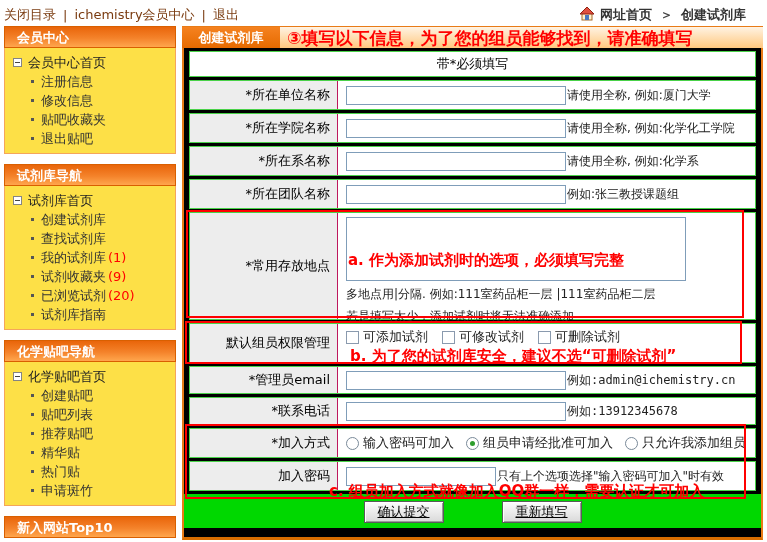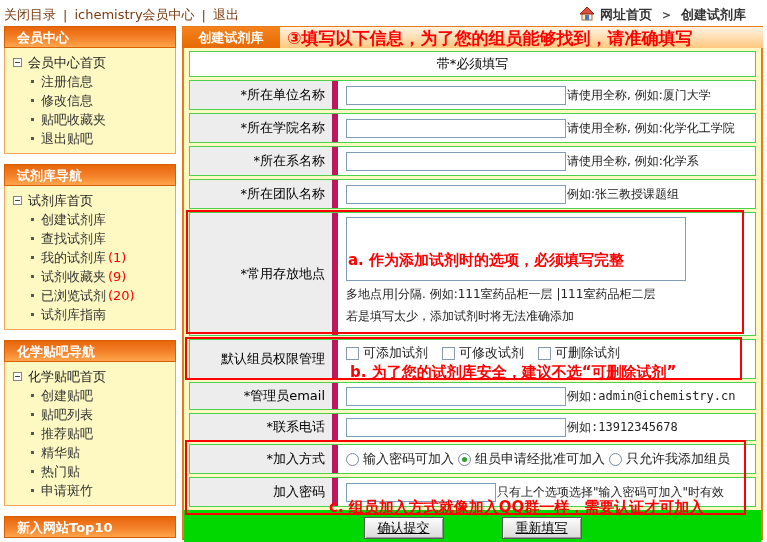--- a/index.html
+++ b/index.html
@@ -29,73 +29,73 @@
   .maincol { width:581px; margin-left:6px; flex:none; }
 
   
   .sect { margin-bottom:10px; }
   .sect-hd {
     height:22px; line-height:21px; padding-left:12px;
     background: linear-gradient(180deg,#e9650a 0%,#f4822a 55%,#ffa64d 100%);
     border:1px solid #d95f00;
     color:#fff; font-weight:bold; font-size:13px;
   }
-  .sect-bd { border:1px solid #f5a55a; border-top:none; background:#fef9c3; padding:5px 2px 5px 0; }
+  .sect-bd { border:1px solid #f5a55a; border-top:none; background:#fde047; padding:5px 2px 5px 0; }
   .tree-root { display:flex; align-items:center; padding-left:8px; line-height:19px; color:#222; cursor:pointer; }
   .minusbox { display:inline-block; width:9px; height:9px; border:1px solid #848484; background:#fff; position:relative; margin-right:6px; flex:none; }
   .minusbox::after { content:""; position:absolute; left:1px; right:1px; top:3px; height:1px; background:#444; }
   .tree-item { display:flex; align-items:center; padding-left:26px; line-height:19px; color:#333; cursor:pointer; }
   .sq { display:inline-block; width:3px; height:3px; background:#555; margin-right:7px; flex:none; }
   .cnt { color:#ff0000; margin-left:2px; }
 
   
   .main-hd { height:22px; display:flex; background: linear-gradient(180deg,#fff3e3 0%,#ffc87f 100%); border-top:1px solid #e87b17; }
   .main-tab {
     width:98px; flex:none; text-align:center; line-height:22px;
     background: linear-gradient(180deg,#f58220,#e66a00);
     color:#fff; font-weight:bold; font-size:13px;
   }
   .instruction { color:#ff0000; font-weight:bold; font-size:17px; line-height:22px; padding-left:7px; white-space:nowrap; }
 
   
   .main-panel {
-    position:relative; background:#fef9c3;
+    position:relative; background:#000000;
     border-left:2px solid #e87b17; border-right:2px solid #e87b17; border-bottom:3px solid #d96d00;
     padding:3px 5px 0 5px; height:492px;
   }
   .mrow { display:flex; border:1px solid #4ad24a; margin-bottom:3px; background:#fff; }
   .mrow-title { height:26px; align-items:center; justify-content:center; font-size:13px; color:#000; }
-  .lbl { width:148px; flex:none; background:#ededed; border-right:6px solid #be185d;
+  .lbl { width:148px; flex:none; background:#ededed; border-right:1px solid #be185d;
          display:flex; align-items:center; justify-content:flex-end; padding-right:7px; font-size:13px; color:#000; }
   .fld { flex:1; display:flex; align-items:center; padding-left:8px; font-size:12px; color:#222; }
   .h30 { height:30px; } .h28 { height:28px; }
   input.txt { width:220px; height:19px; border:1px solid #7f9db9; background:#fff; font-size:12px; padding:1px 3px; font-family:inherit; }
   input.txt-short { width:150px; }
   .hint { font-size:12px; color:#222; margin-left:1px; white-space:nowrap;text-align:center; }
   .mono { font-family:"DejaVu Sans Mono","Liberation Mono",monospace; }
 
   
-  .row-storage { height:124px; }
+  .row-storage { height:108px; }
   .fld-storage { display:block; position:relative; padding:4px 0 0 8px; }
   .fld-storage textarea { width:340px; height:64px; border:1px solid #7f9db9; resize:none; overflow-y:scroll; font-family:inherit; font-size:12px; }
   .note { font-size:12px; color:#222; line-height:16px; margin-top:2px; }
   .note2 { margin-top:6px; }
   .ann { color:#ff0000; font-weight:bold; font-size:15px; white-space:nowrap; }
   .ann-a { position:absolute; top:38px; left:10px; pointer-events:none; }
 
   
   .row-perm { height:40px; }
   .fld-perm { display:block; padding:4px 0 0 8px; }
   .cbline { display:flex; align-items:center; gap:14px; font-size:13px; }
   .cbline label { display:flex; align-items:center; cursor:pointer; }
   input[type=checkbox] { appearance:none; -webkit-appearance:none; width:13px; height:13px; border:1px solid #8a9aae; background:#fff; margin:0 4px 0 0; cursor:pointer; }
   .ann-b { margin:1px 0 0 4px;text-decoration:underline; }
 
   
-  .radline { display:flex; gap:4px; font-size:13px; }
+  .radline { display:flex; gap:12px; font-size:13px; }
   .radline label { display:flex; align-items:center; cursor:pointer; }
   input[type=radio] { appearance:none; -webkit-appearance:none; width:13px; height:13px; border:1px solid #7a8a99; border-radius:50%; background:#fff; margin:0 4px 0 0; cursor:pointer; }
   input[type=radio]:checked::before { content:""; display:block; width:5px; height:5px; border-radius:50%; background:#2e9e2e; margin:3px; }
 
   
   .wrap { position:relative; }
   .redbox { position:absolute; border:2px solid #ff0000; pointer-events:none; z-index:4; }
   .redbox-a { top:-2px; left:-3px; right:12px; bottom:2px; }
   .redbox-b { top:-2px; left:-4px; right:14px; bottom:-1px; }
   .redbox-c { top:-4px; left:-4px; right:10px; bottom:-8px; }

